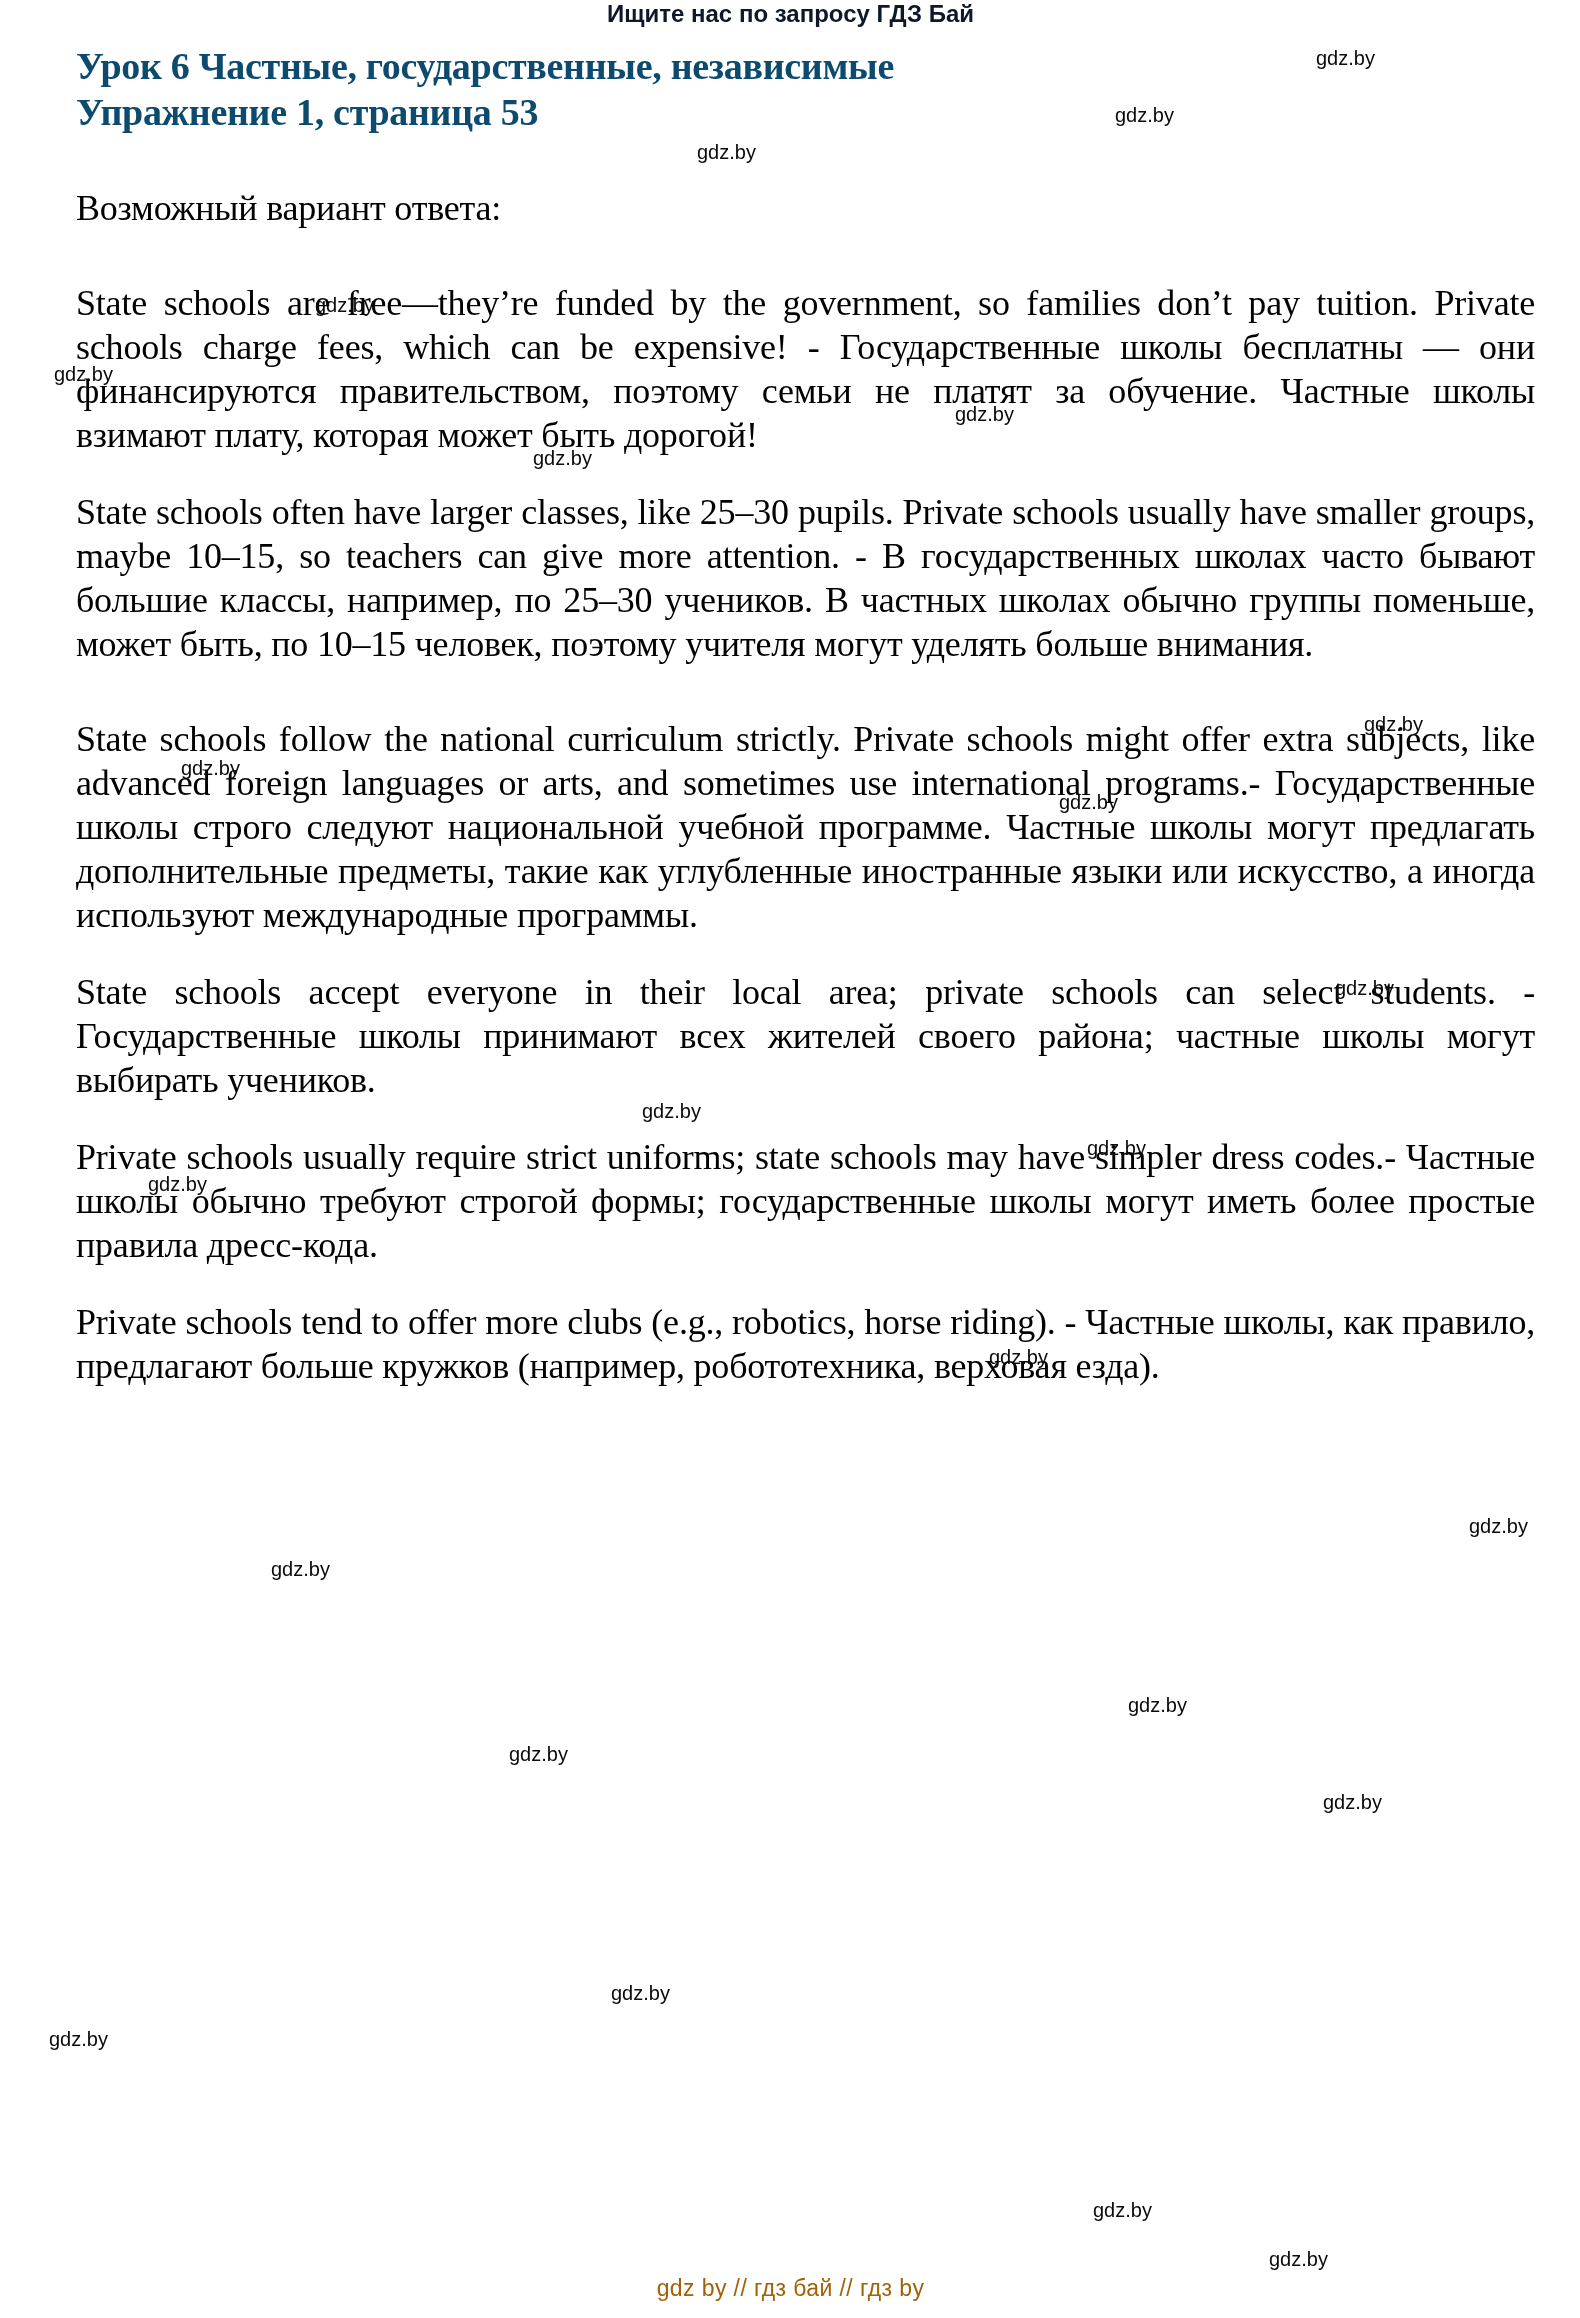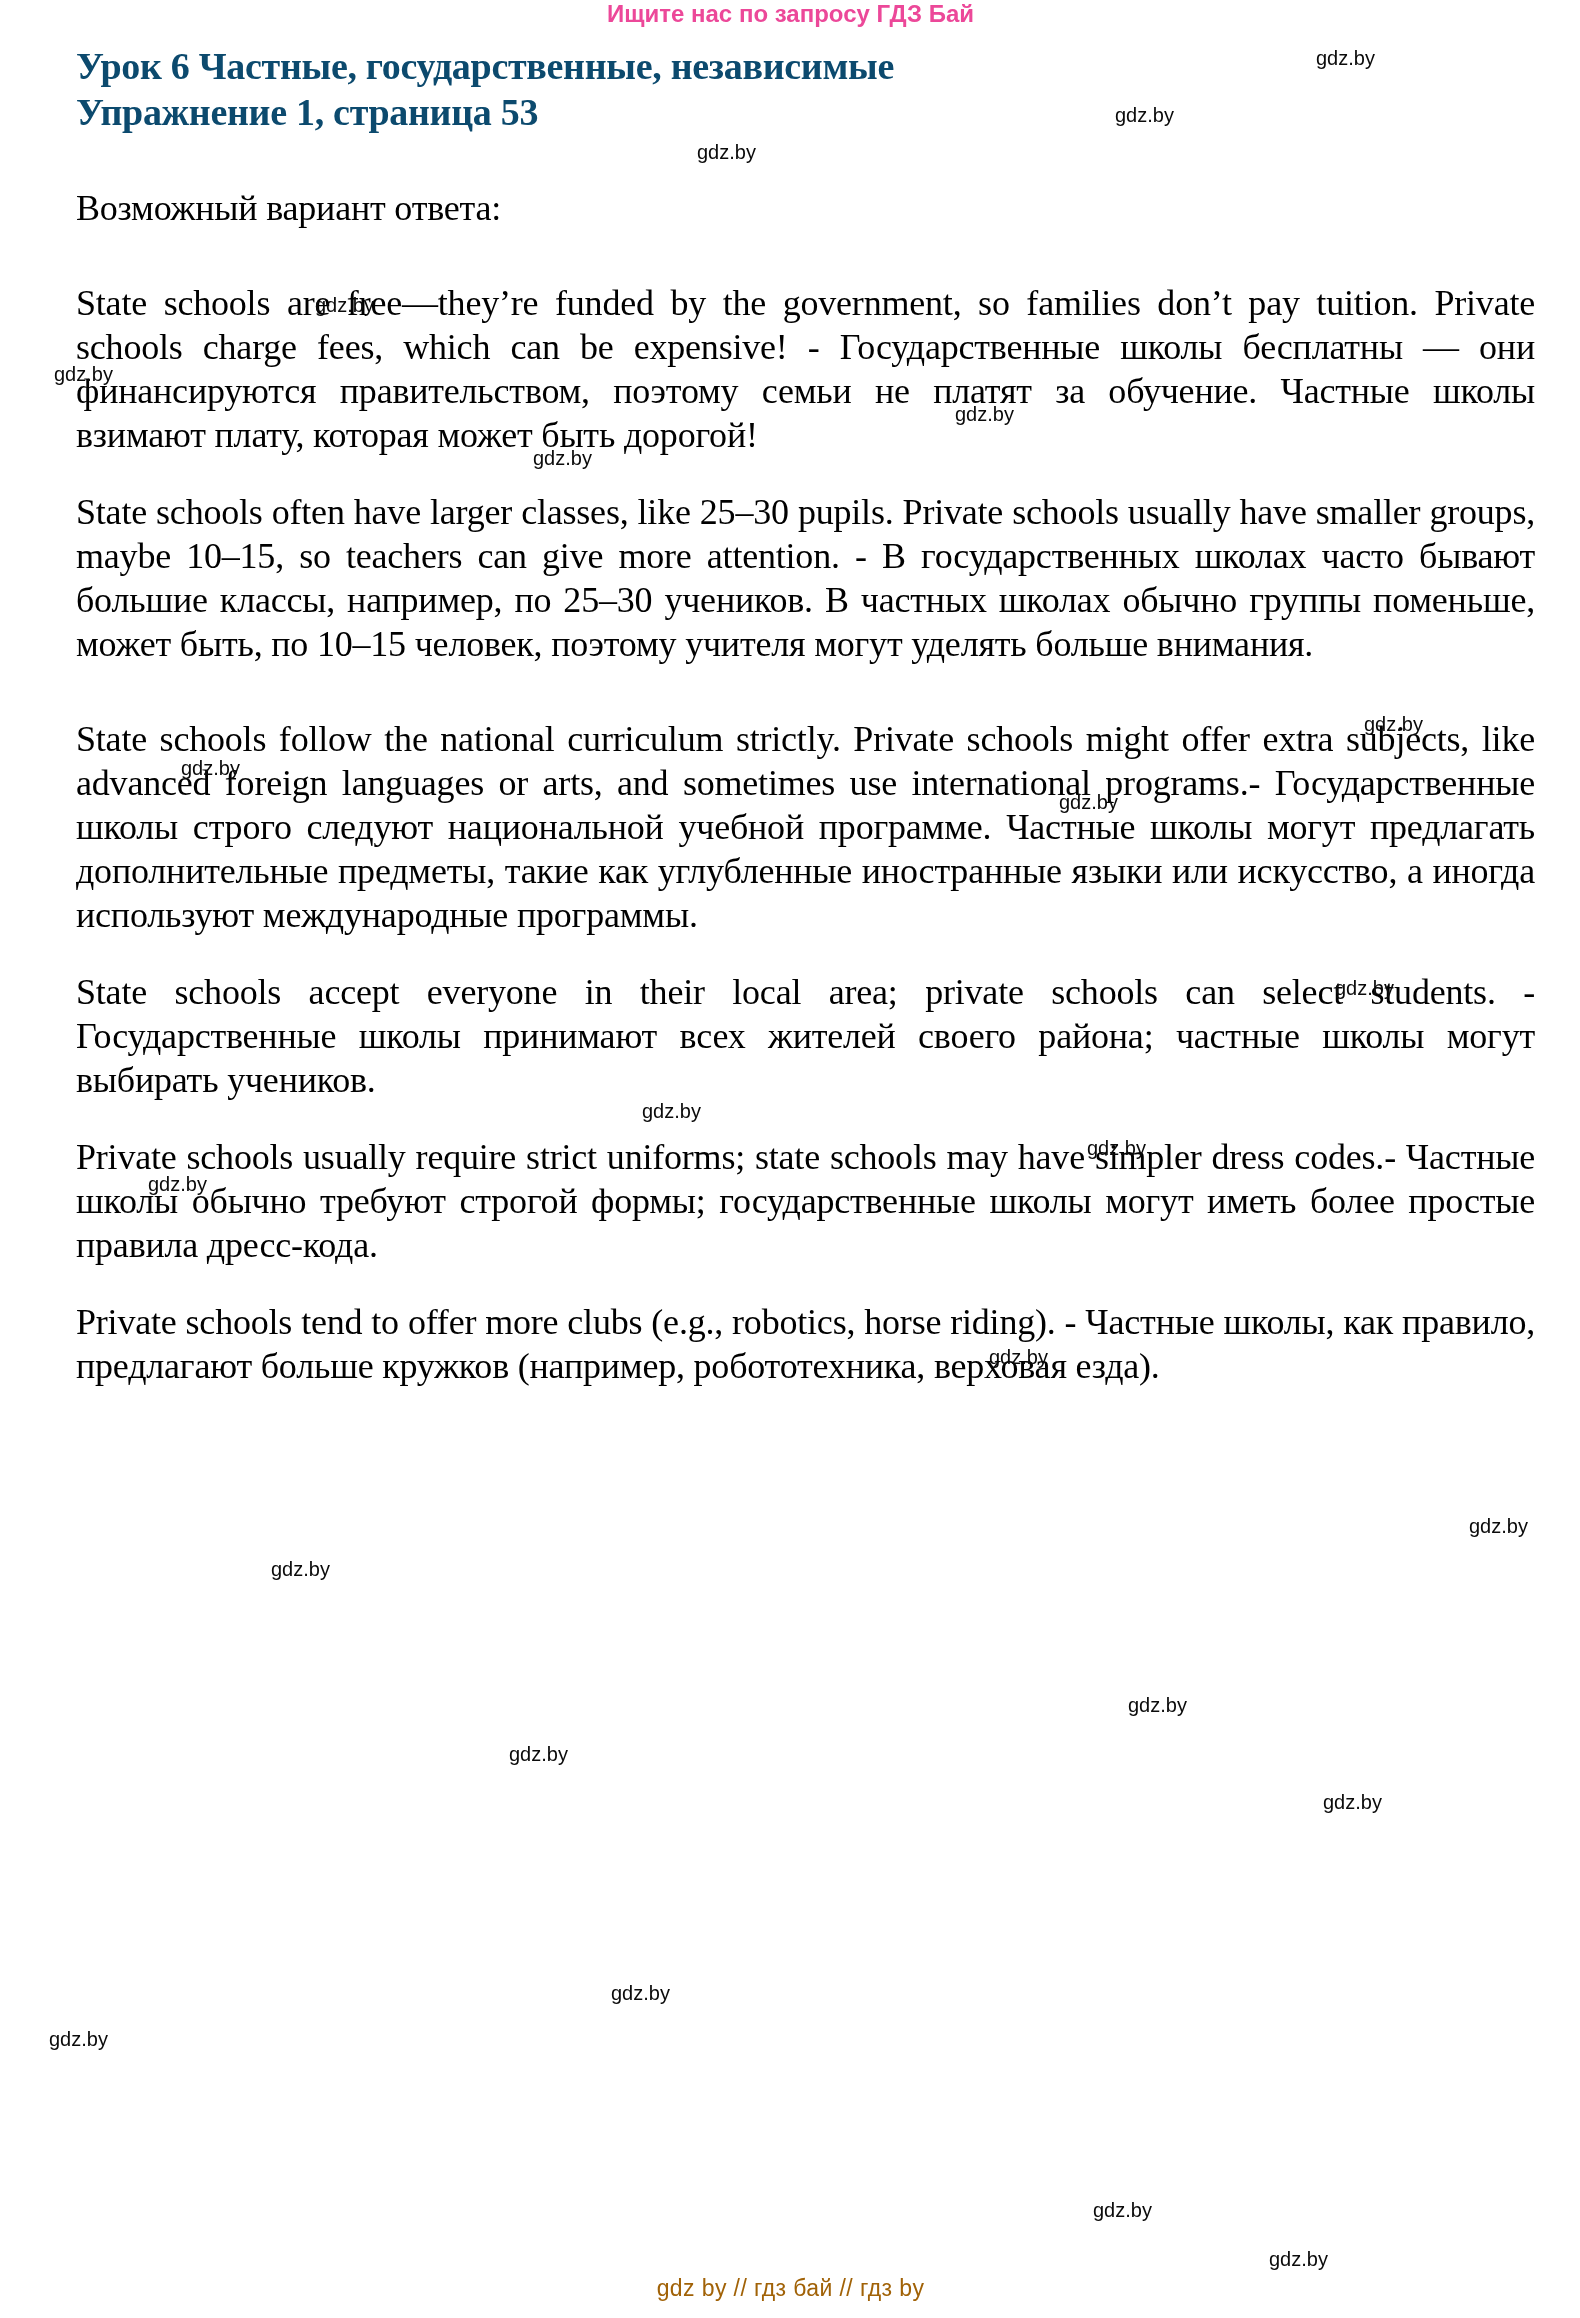--- a/index.html
+++ b/index.html
@@ -95,21 +95,21 @@
     font-weight: 400;
     color: #5b0a87;
     letter-spacing: 0.4px;
   }
 </style>
 </head>
 <body>
 
 <div id="page">
 
-  <div class="promo" style="color: #ec4899;">Ищите нас по запросу ГДЗ Бай</div>
+  <div class="promo" style="color: #0f172a;">Ищите нас по запросу ГДЗ Бай</div>
 
   <div class="content">
 
     <h1 class="doc-title">
       <span class="title-line">Урок 6 Частные, государственные, независимые</span>
       <span class="title-line">Упражнение 1, страница 53</span>
     </h1>
 
 
     <div class="gap-l"></div>

